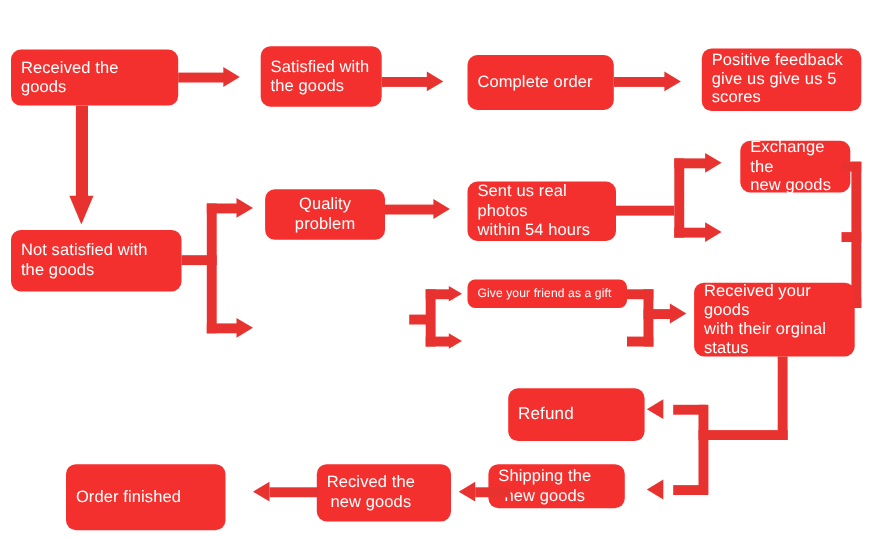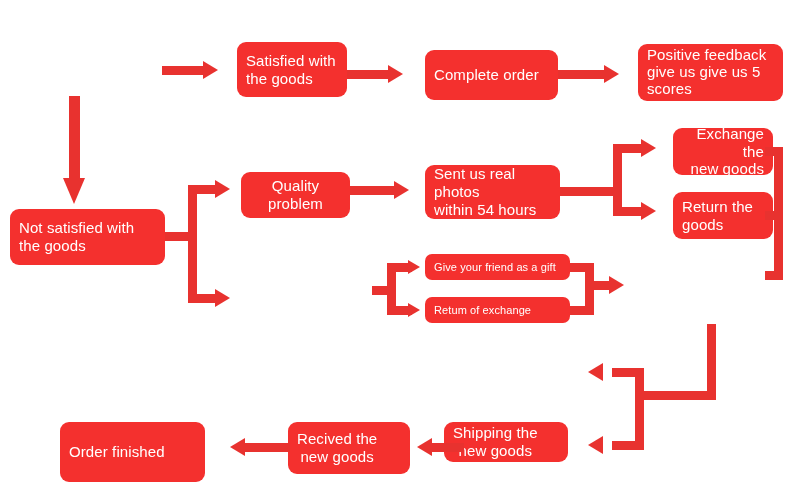--- a/index.html
+++ b/index.html
@@ -68,20 +68,23 @@
     border-top: 7px solid transparent;
     border-bottom: 7px solid transparent;
     border-left: 12px solid #E8322F;
   }
 </style>
 </head>
 <body>
 
 <div id="canvas">
 
+  <div class="node left" style="left:10px; top:45px; width:152px; height:51px;">
+    <span>Received the goods</span>
+  </div>
 
   <div class="seg" style="left:162px; top:66px; width:45px; height:9px;"></div>
   <div class="arrow right" style="left:203px; top:61px;"></div>
 
   <div class="node left" style="left:237px; top:42px; width:110px; height:55px;">
     <span style="white-space:pre-line;">Satisfied with
 the goods</span>
   </div>
 
   <div class="seg" style="left:347px; top:70px; width:45px; height:9px;"></div>
@@ -133,68 +136,69 @@
   <div class="seg" style="left:560px; top:187px; width:53px; height:9px;"></div>
   <div class="seg" style="left:613px; top:144px; width:9px; height:72px;"></div>
 
   <div class="seg" style="left:613px; top:144px; width:33px; height:9px;"></div>
   <div class="arrow right" style="left:641px; top:139px;"></div>
 
   <div class="seg" style="left:613px; top:207px; width:33px; height:9px;"></div>
   <div class="arrow right" style="left:641px; top:202px;"></div>
 
   <div class="node left" style="left:673px; top:128px; width:100px; height:47px;">
-    <span style="white-space:pre-line;text-align:right;">Exchange the
+    <span style="white-space:pre-line;">Exchange the
 new goods</span>
   </div>
 
-  <div class="node left" style="left:673px; top:192px; width:100px; height:47px;">
-    <span style="white-space:pre-line;">Return the
-goods</span>
-  </div>
 
   <div class="seg" style="left:765px; top:147px; width:18px; height:9px;"></div>
   <div class="seg" style="left:765px; top:211px; width:18px; height:9px;"></div>
   <div class="seg" style="left:774px; top:147px; width:9px; height:133px;"></div>
   <div class="seg" style="left:765px; top:271px; width:18px; height:9px;"></div>
 
   <div class="seg" style="left:372px; top:286px; width:23px; height:9px;"></div>
   <div class="seg" style="left:387px; top:263px; width:9px; height:52px;"></div>
 
   <div class="seg" style="left:387px; top:263px; width:25px; height:9px;"></div>
   <div class="arrow right sm" style="left:408px; top:260px;"></div>
 
   <div class="seg" style="left:387px; top:306px; width:25px; height:9px;"></div>
   <div class="arrow right sm" style="left:408px; top:303px;"></div>
 
   <div class="node left small" style="left:425px; top:254px; width:145px; height:26px;">
     <span>Give your friend as a gift</span>
   </div>
 
-  <div class="node left small" style="left:425px; top:297px; width:145px; height:26px;">
-    <span>Retum of exchange</span>
-  </div>
 
   <div class="seg" style="left:570px; top:263px; width:24px; height:9px;"></div>
   <div class="seg" style="left:570px; top:306px; width:24px; height:9px;"></div>
   <div class="seg" style="left:585px; top:263px; width:9px; height:52px;"></div>
   <div class="seg" style="left:585px; top:281px; width:28px; height:9px;"></div>
   <div class="arrow right" style="left:609px; top:276px;"></div>
 
+  <div class="node left" style="left:631px; top:257px; width:146px; height:67px;">
+    <span style="white-space:pre-line; line-height:1.16;">Received your goods
+with their orginal
+status</span>
+  </div>
 
   <div class="seg" style="left:707px; top:324px; width:9px; height:76px;"></div>
   <div class="seg" style="left:635px; top:391px; width:81px; height:9px;"></div>
   <div class="seg" style="left:635px; top:368px; width:9px; height:82px;"></div>
 
   <div class="seg" style="left:612px; top:368px; width:30px; height:9px;"></div>
   <div class="arrow left" style="left:588px; top:363px;"></div>
 
   <div class="seg" style="left:612px; top:441px; width:30px; height:9px;"></div>
   <div class="arrow left" style="left:588px; top:436px;"></div>
 
+  <div class="node center lg" style="left:462px; top:353px; width:124px; height:48px;">
+    <span>Refund</span>
+  </div>
 
   <div class="node center" style="left:444px; top:422px; width:124px; height:40px;">
     <span style="white-space:pre-line;">Shipping the
 new goods</span>
   </div>
 
   <div class="seg" style="left:432px; top:443px; width:32px; height:9px;"></div>
   <div class="arrow left" style="left:417px; top:438px;"></div>
 
   <div class="node center" style="left:288px; top:422px; width:122px; height:52px;">

